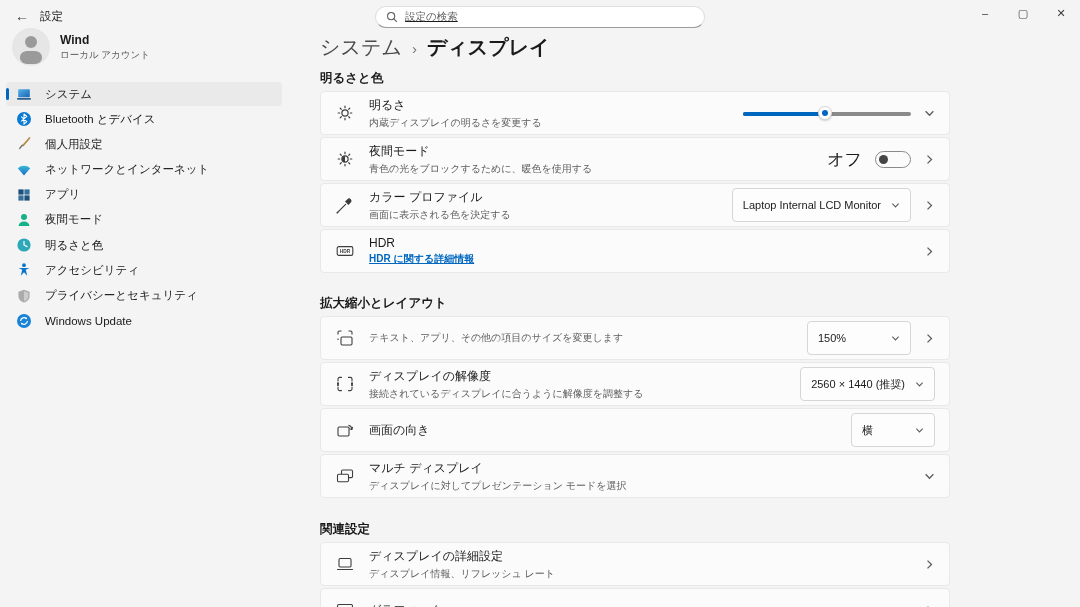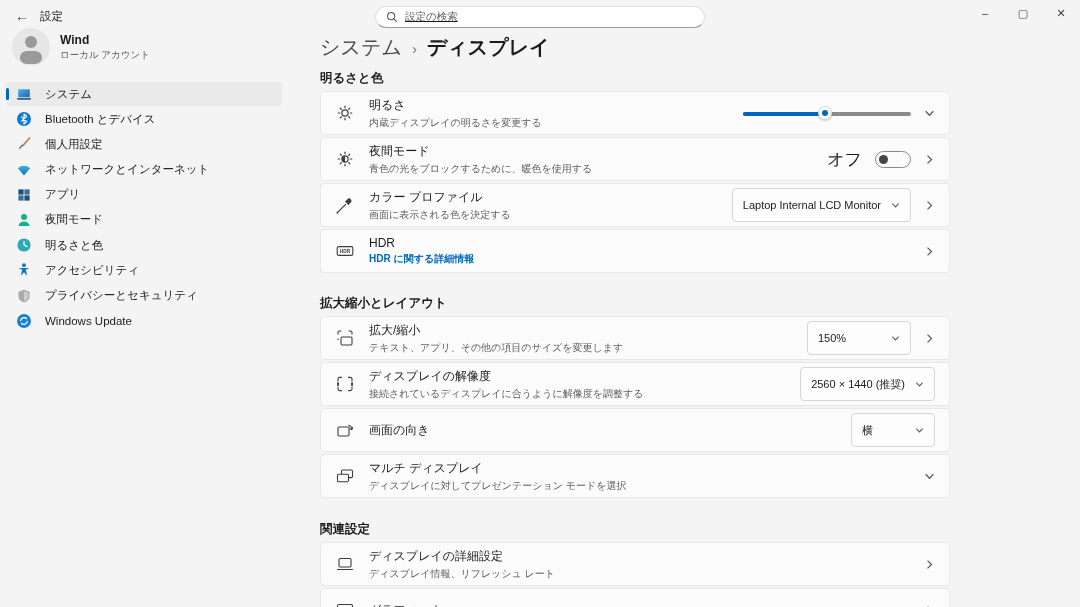--- a/index.html
+++ b/index.html
@@ -52,21 +52,21 @@
   .sec3-h { margin-top:23px; }
   .cards { margin-top:4px; display:flex; flex-direction:column; gap:2px; }
   .row {
     background:#fbfbfb; border:1px solid #e8e8e8; border-radius:4px;
     height:44px; display:flex; align-items:center; padding:0 14px; gap:14px;
   }
   .row-icon { width:20px; height:20px; flex:0 0 20px; display:flex; }
   .row-text { display:flex; flex-direction:column; gap:2px; }
   .row-title { font-size:12px; color:#1b1b1b; }
   .row-sub { font-size:10px; color:#5d5d5d; }
-  .row-sub.link { color:#0067c0; font-weight:bold; }
+  .row-sub.link { color:#0067c0; font-weight:bold;text-decoration:underline; }
   .row-right { margin-left:auto; display:flex; align-items:center; gap:13px; }
   .chev { display:flex; }
   
   .slider { position:relative; width:168px; height:14px; }
   .slider .track { position:absolute; left:0; right:0; top:6px; height:3.5px; border-radius:2px; background:#8a8a8a; }
   .slider .fill { position:absolute; left:0; top:6px; height:3.5px; border-radius:2px; background:#0067c0; }
   .slider .thumb {
     position:absolute; top:0; width:14px; height:14px; margin-left:-7px; border-radius:50%;
     background:#ffffff; border:1px solid #d5d5d5; box-shadow:0 1px 2px rgba(0,0,0,.18);
   }
@@ -341,21 +341,20 @@
   <div class="section-h sec2-h">拡大縮小とレイアウト</div>
   <div class="cards">
     <div class="row">
       <span class="row-icon">
           <svg viewBox="0 0 20 20" stroke="#3d3d3d" fill="none" stroke-width="1.1">
             <path d="M3 6.5 V4.5 A1.5 1.5 0 0 1 4.5 3 H6.5 M13.5 3 H15.5 A1.5 1.5 0 0 1 17 4.5 V6.5 M3 10.5 V12"></path>
             <rect x="6" y="9" width="11" height="8" rx="1.2"></rect>
           </svg>
         </span>
       <div class="row-text">
-        <div class="row-title">拡大/縮小</div>
         <div class="row-sub">テキスト、アプリ、その他の項目のサイズを変更します</div>
       </div>
       <div class="row-right">
         <div class="dropdown dd-150">
           <span>150%</span>
           <span class="chev">
               <svg width="9" height="9" viewBox="0 0 10 10">
                 <path d="M1.5 3 L5 6.6 L8.5 3" stroke="#5d5d5d" stroke-width="1.2" fill="none"></path>
               </svg>
             </span>

